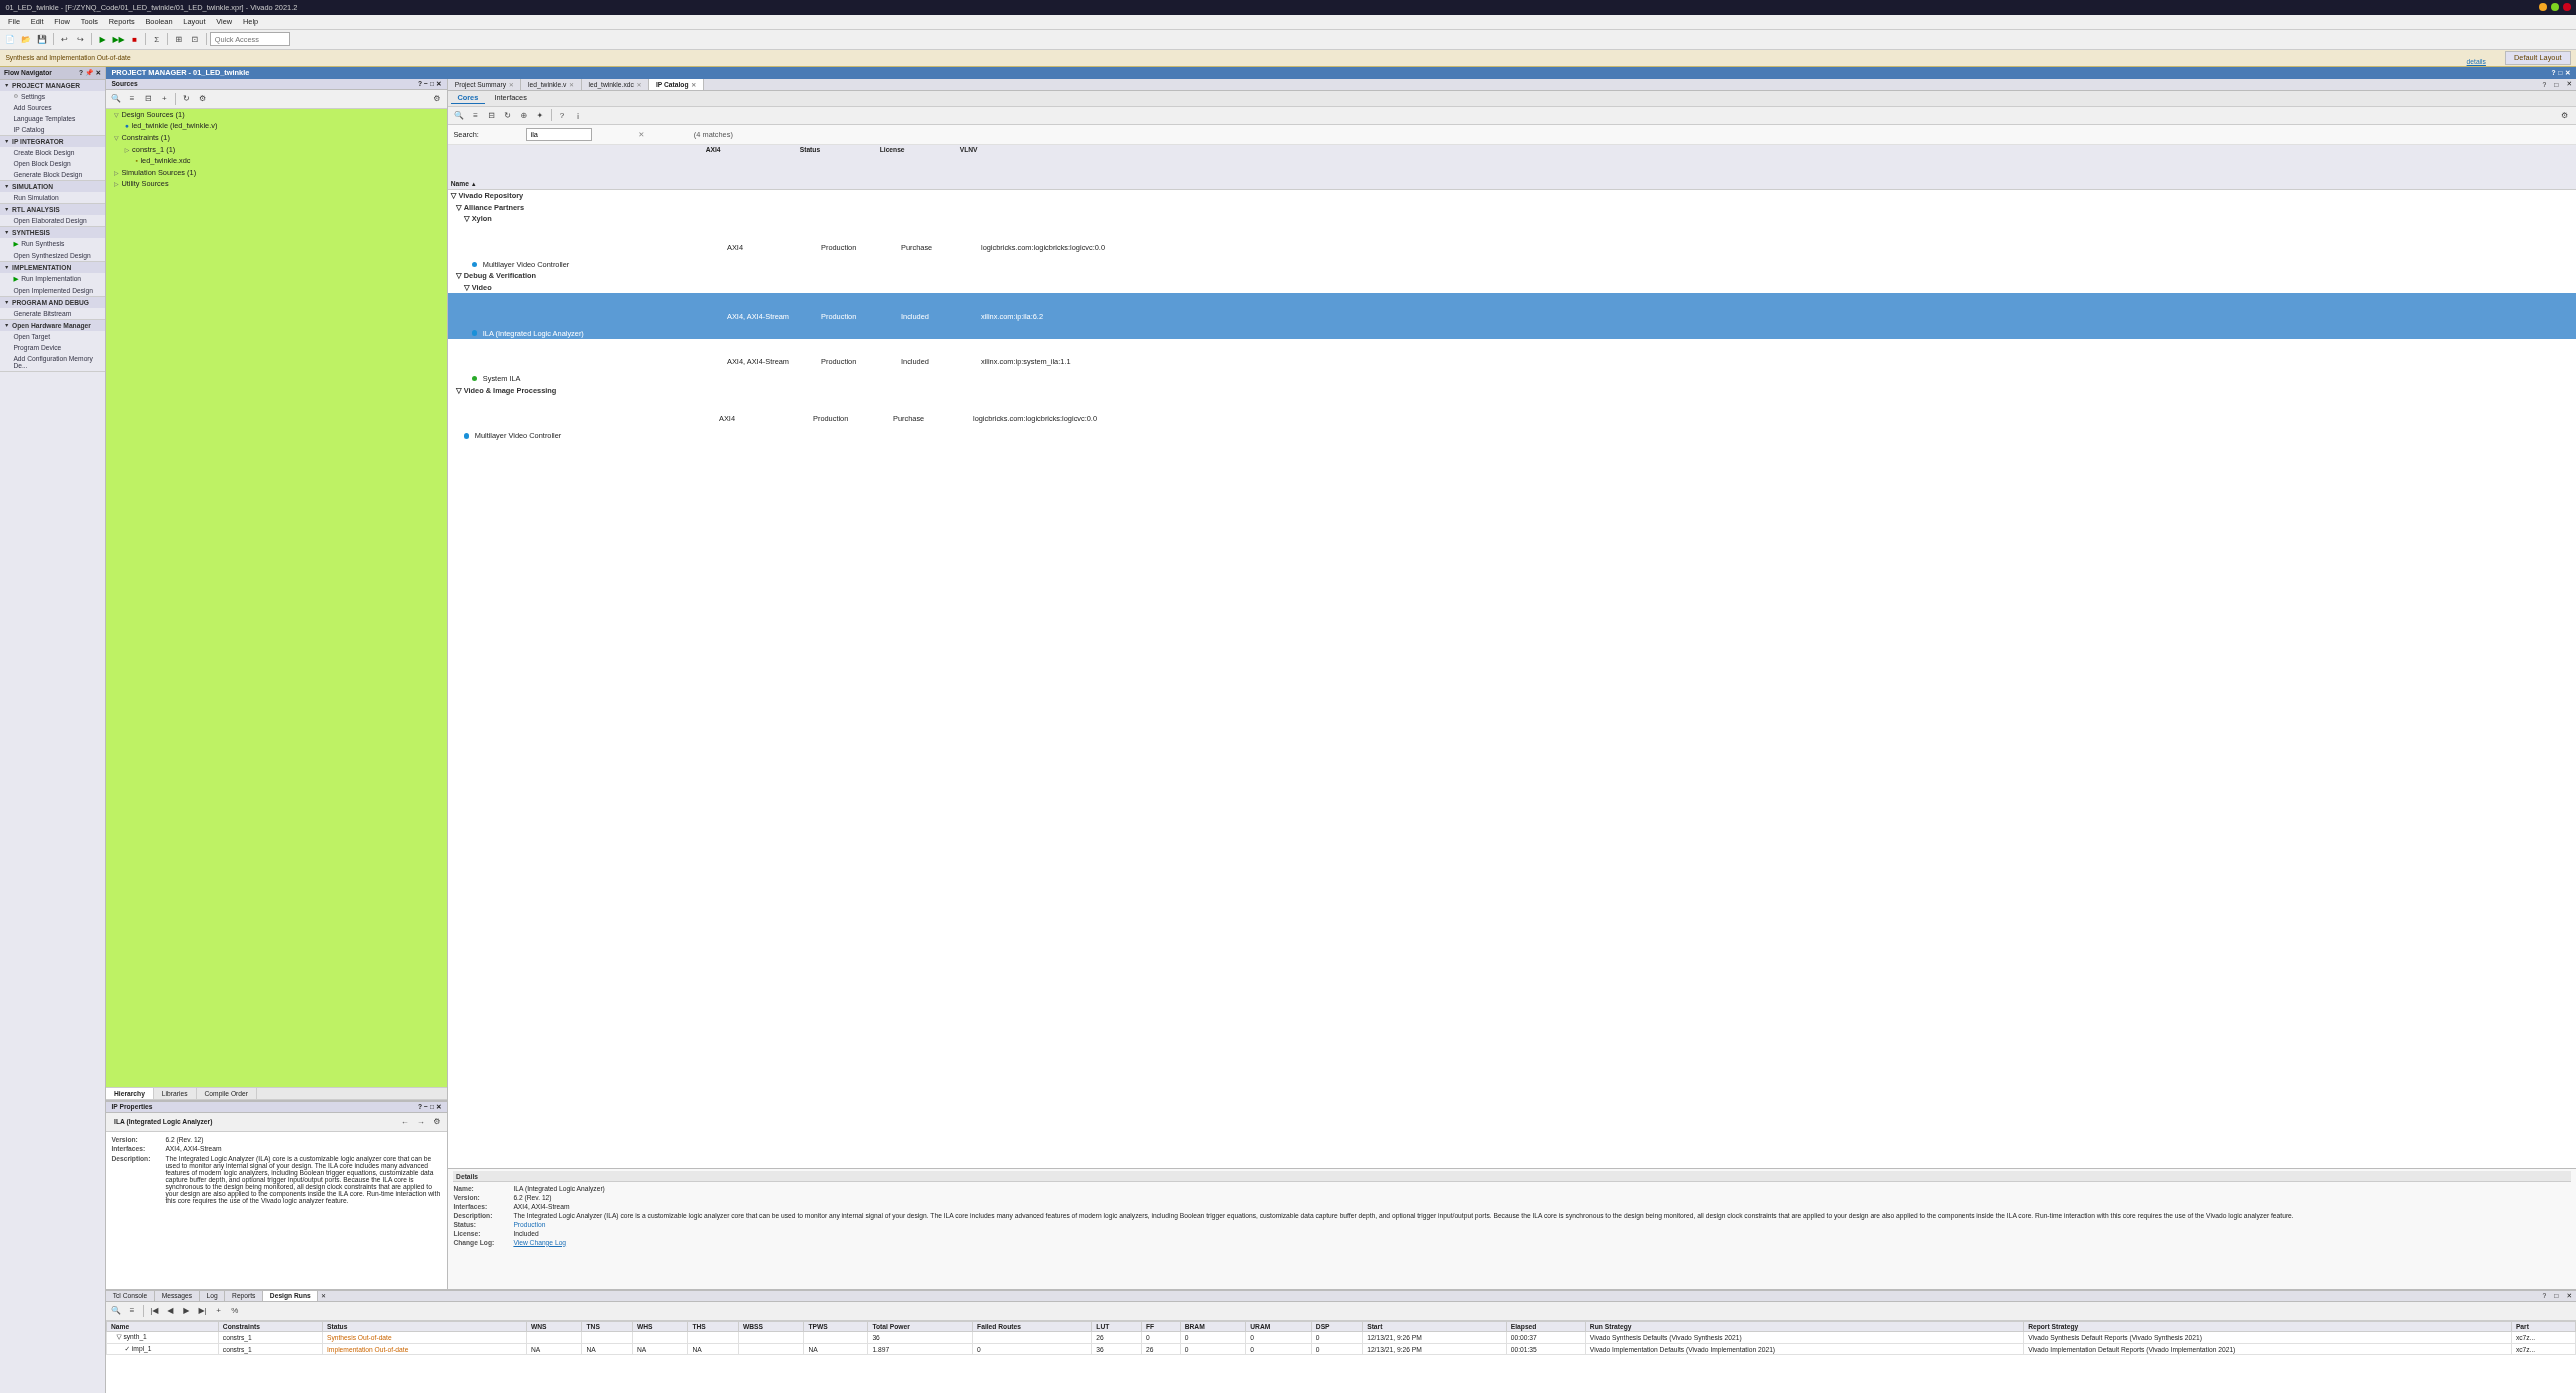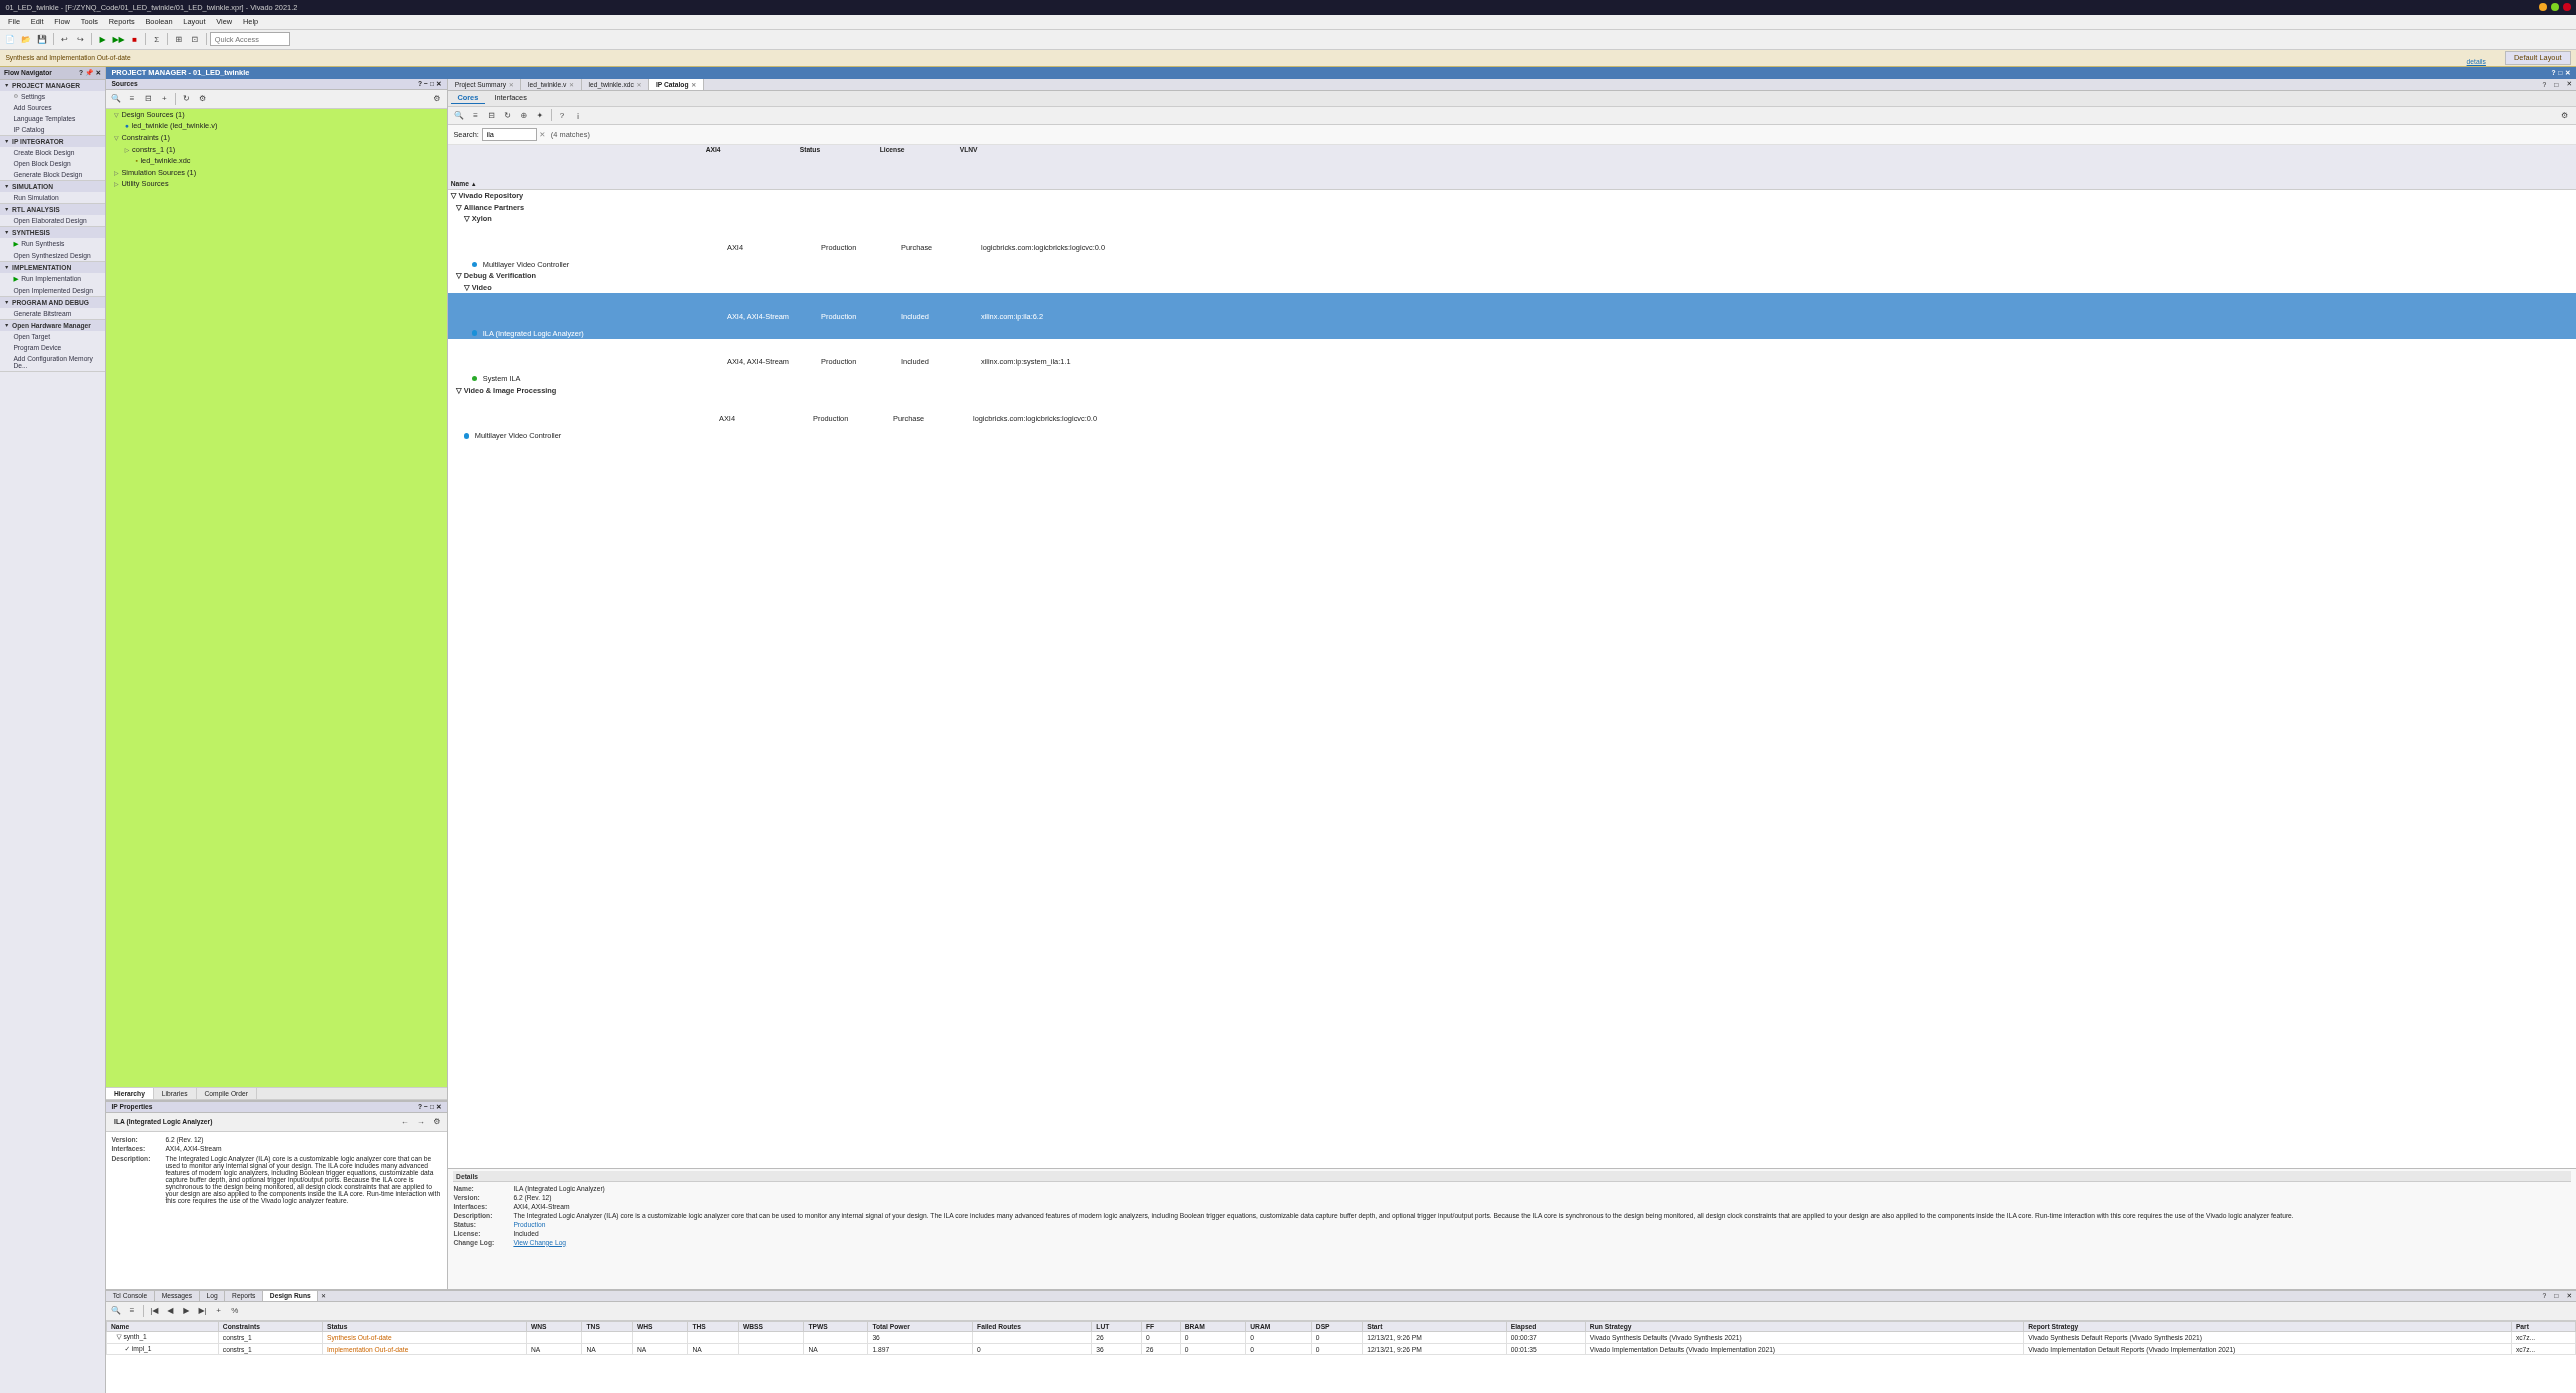--- a/index.html
+++ b/index.html
@@ -79,23 +79,23 @@
     .main-tab { padding: 2px 6.7px; font-size: 6.7px; cursor: pointer; border-right: 0.7px solid #bbb; display: flex; align-items: center; gap: 2.7px; white-space: nowrap; }
     .main-tab.active { background: white; font-weight: bold; }
     .main-tab .tab-close { color: #888; font-size: 6px; cursor: pointer; }
 
     
     #ip-catalog-content { flex: 1; display: flex; flex-direction: column; overflow: hidden; background: white; }
     #ip-catalog-tabs { display: flex; background: #e8e8e8; border-bottom: 0.7px solid #ccc; padding: 1.3px 2.7px; gap: 2.7px; }
     .ip-cat-tab { padding: 1.3px 6.7px; font-size: 7.4px; cursor: pointer; }
     .ip-cat-tab.active { border-bottom: 1.3px solid #1a6fb8; font-weight: bold; color: #1a6fb8; }
     #ip-catalog-toolbar { display: flex; align-items: center; padding: 1.3px 4px; background: #f0f0f0; border-bottom: 0.7px solid #ccc; gap: 1.3px; }
-    #ip-search-bar { display: flex; align-items: center; padding: 2.7px 5.4px; background: #f8f8f8; border-bottom: 0.7px solid #e0e0e0; }
+    #ip-search-bar { display: flex; align-items: center; padding: 2.7px 5.4px; background: #f8f8f8; border-bottom: 0.7px solid #e0e0e0; gap: 44px; }
     #ip-search-bar label { font-size: 7.4px; margin-right: 2.7px; }
-    #ip-search-bar input { border: 0.7px solid #aaa; padding: 1.3px 4px; font-size: 7.4px; width: 55px; }
+    #ip-search-bar input { border: 0.7px solid #aaa; padding: 1.3px 4px; font-size: 7.4px; width: 66px; }
     #ip-search-bar .matches { font-size: 7.4px; color: #555; margin-left: 5.4px; }
     #ip-tree { flex: 1; overflow-y: auto; background: white; }
     .ip-col-header { display: flex; padding: 1.3px 2.7px; background: #e8e8f0; border-bottom: 0.7px solid #ccc; font-size: 6.7px; font-weight: bold; }
     .ip-col-name { width: 255px; margin-top: 34px; }
     .ip-col-axi4 { width: 94px; }
     .ip-col-status { width: 80px; }
     .ip-col-license { width: 80px; }
     .ip-col-vlnv { flex: 1; }
 
     .ip-tree-item { display: flex; align-items: center; padding: 1.3px 2.7px; font-size: 7.4px; cursor: pointer; }

